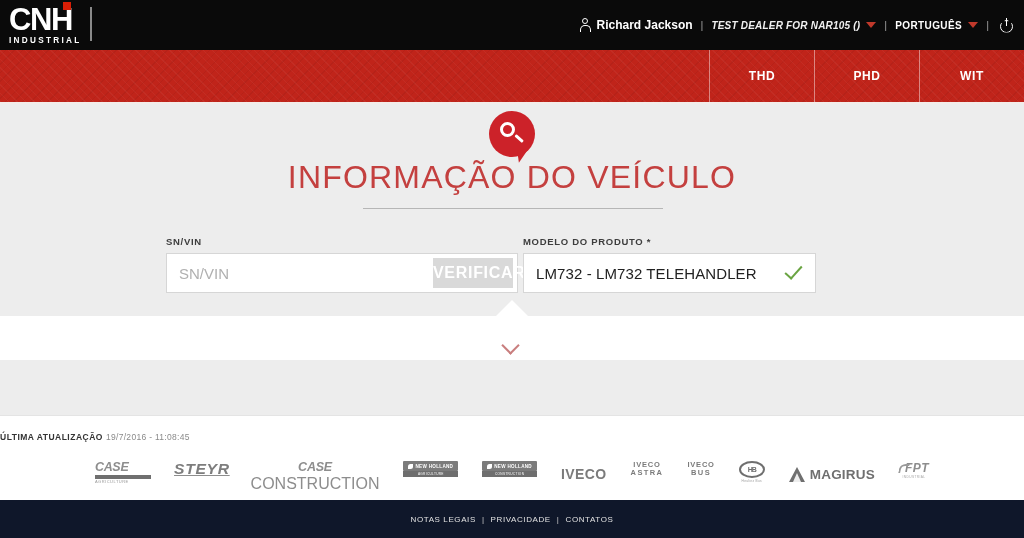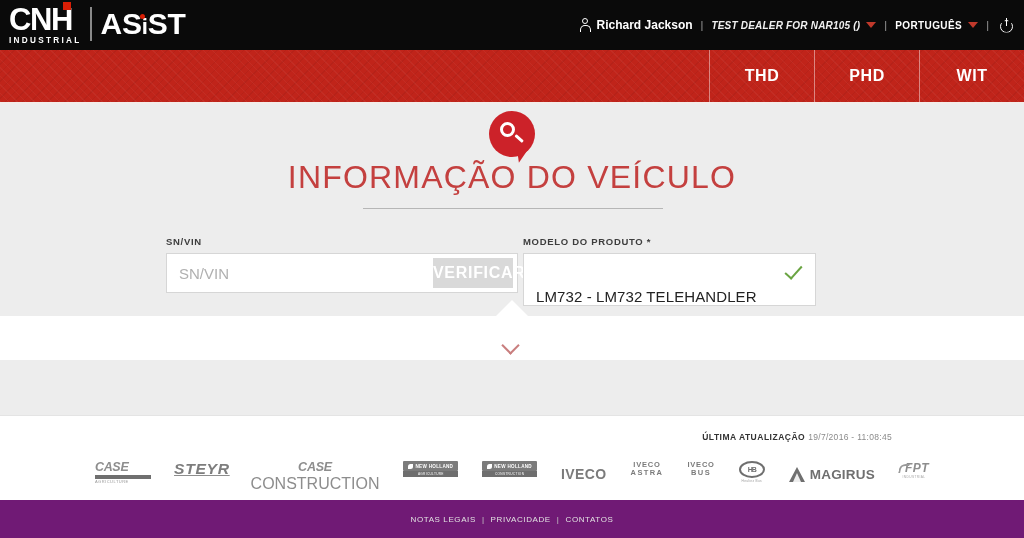--- a/index.html
+++ b/index.html
@@ -110,21 +110,21 @@
     width: 1024px; height: 52px;
     background:
       repeating-linear-gradient(45deg, rgba(255,255,255,0.045) 0 1px, transparent 1px 6px),
       repeating-linear-gradient(-45deg, rgba(0,0,0,0.05) 0 1px, transparent 1px 6px),
       #c0241a;
     display: flex; justify-content: flex-end; align-items: stretch;
   }
   .nav-tab {
     width: 105px;
     display: flex; align-items: center; justify-content: center;
-    color: #ffffff; font-size: 16px; font-weight: bold;
+    color: #ffffff; font-size: 12px; font-weight: bold;
     letter-spacing: 0.6px;
     border-left: 1px solid rgba(255,255,255,0.45);
     position: relative;
   }
   .nav-tab:first-child { margin-left: 0; }
   .navbar-underline {
     position: absolute; top: 102px; left: 0;
     width: 1024px; height: 2px; background: #f3ece9;
   }
 
@@ -207,23 +207,23 @@
   }
   .sn-input::placeholder { color: #b0b0b0; }
   .verify-btn {
     width: 80px; margin: 4px 4px 4px 0;
     background: #d9d9d9; border: none;
     color: #ffffff; font-size: 16px; font-weight: bold;
     letter-spacing: 0.7px; cursor: pointer;
     font-family: "Liberation Sans", sans-serif;
   }
   .model-shell {
-    position: relative; height: 53px;
+    position: relative; height: 40px;
     background: #ffffff; border: 1px solid #d6d6d6;
-    display: flex; align-items: flex-end;
+    display: flex; align-items: center;
   }
   .model-value {
     padding-left: 12px; font-size: 15px; color: #222222;
     letter-spacing: 0.1px;
   }
   .check {
     position: absolute; right: 13px; top: 12px;
     width: 17px; height: 9px;
     border-left: 2.6px solid #6aa442;
     border-bottom: 2.6px solid #6aa442;
@@ -255,21 +255,21 @@
   }
   .band-white-2 {
     position: absolute; top: 415px; left: 0;
     width: 1024px; height: 85px; background: #ffffff;
     border-top: 1px solid #e4e4e4;
   }
 
   
   .last-update {
     position: absolute; top: 16px; left: 0; width: 892px;
-    text-align: right; font-size: 8.5px; color: #6b6b6b;
+    text-align: left; font-size: 8.5px; color: #6b6b6b;
     letter-spacing: 0.3px;
   }
   .last-update b { color: #333333; font-size: 8.5px; letter-spacing: 0.5px; }
   .last-update span { color: #8a8a8a; margin-left: 3px; }
 
   
   .brands {
     position: absolute; top: 45px; left: 0; width: 1024px;
     display: flex; align-items: center; justify-content: center;
     gap: 24px;
@@ -367,21 +367,21 @@
     width: 10px; height: 9px; border-left: 2px solid #9a9a9a;
     border-top: 2px solid #9a9a9a; border-radius: 60% 0 0 0;
     display: inline-block; margin-right: -4px; transform: skewX(-12deg);
   }
   .b-fpt .r1 { display: flex; align-items: center; }
 
   
   .footer {
     position: absolute; top: 500px; left: 0;
     width: 1024px; height: 38px;
-    background: #701a75;
+    background: #0f172a;
     display: flex; align-items: center; justify-content: center;
   }
   .footer-links {
     display: flex; align-items: center; gap: 6px;
     font-size: 8px; color: #e2e2e2; letter-spacing: 0.6px;
   }
   .footer-links a { color: #e2e2e2; text-decoration: none; }
   .footer-links .fp { color: #c9c9c9; }
 </style>
 </head>
@@ -391,24 +391,20 @@
 
   <div class="logo-wrap">
     <div class="cnh-block">
       <div class="cnh-row">
         <span class="cnh-text">CNH</span>
         <span class="cnh-dot"></span>
       </div>
       <div class="cnh-ind">INDUSTRIAL</div>
     </div>
     <div class="logo-sep"></div>
-    <div class="asist">
-      <span>AS</span><span class="lower-i">i</span><span>ST</span>
-      <span class="asist-dot"></span>
-    </div>
   </div>
 
   <div class="header-right">
     <span class="user-icon">
       <span class="head"></span>
         <span class="body"></span>
     </span>
     <span class="user-name">Richard Jackson</span>
     <span class="pipe">|</span>
     <span class="dealer">TEST DEALER FOR NAR105 ()</span>

